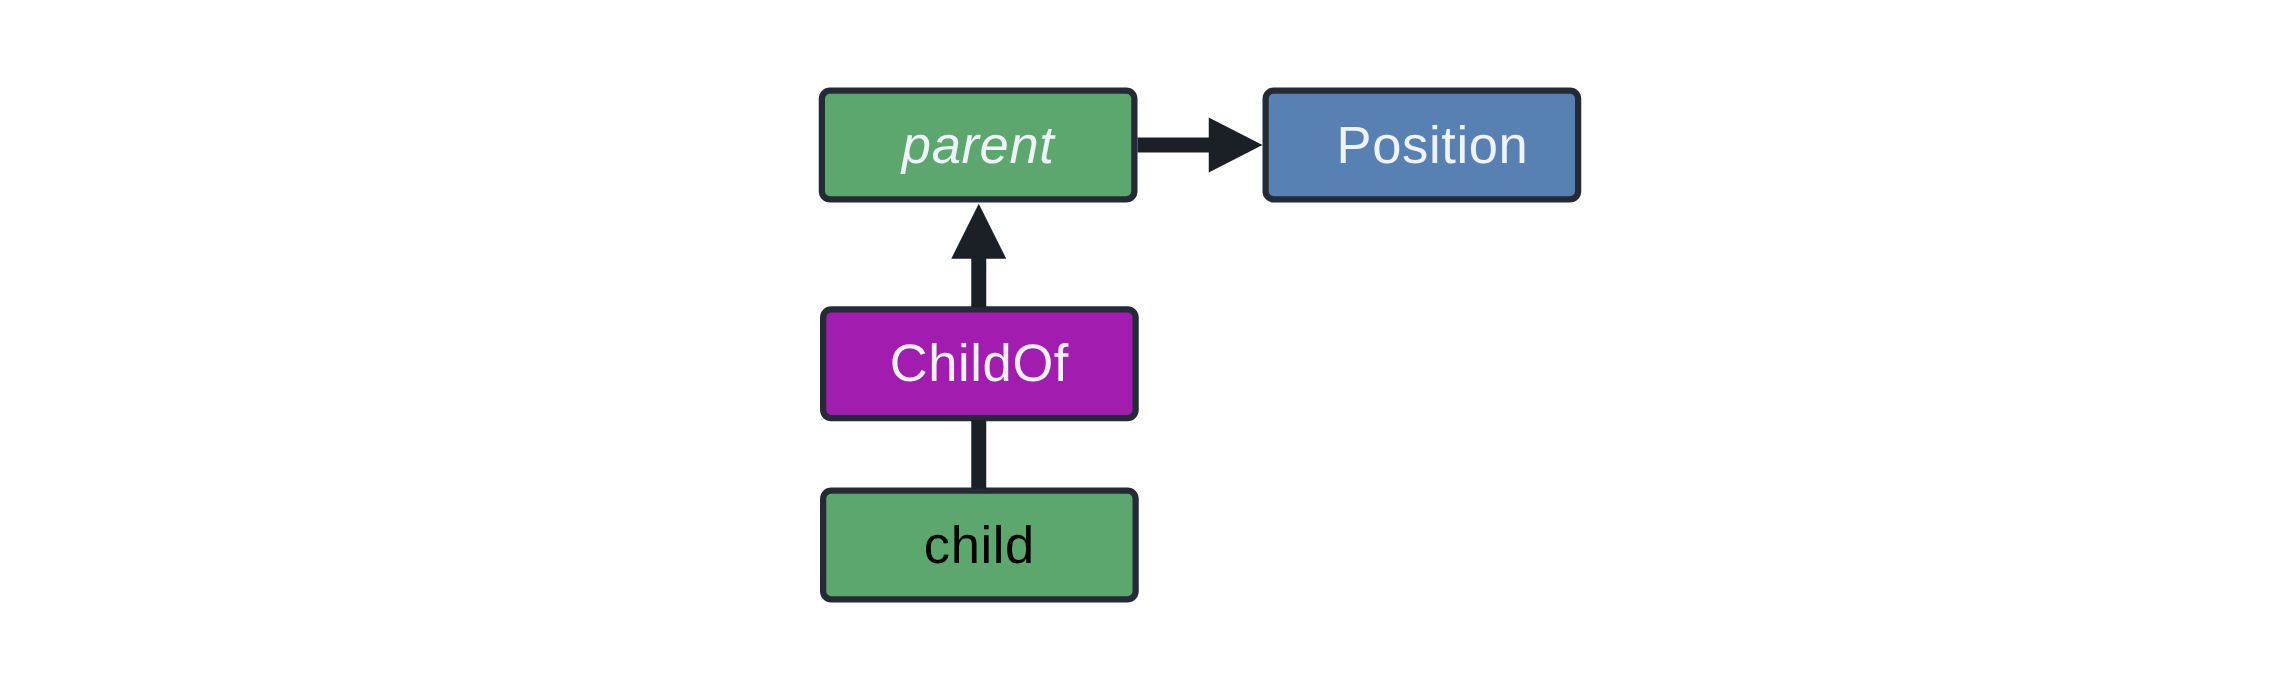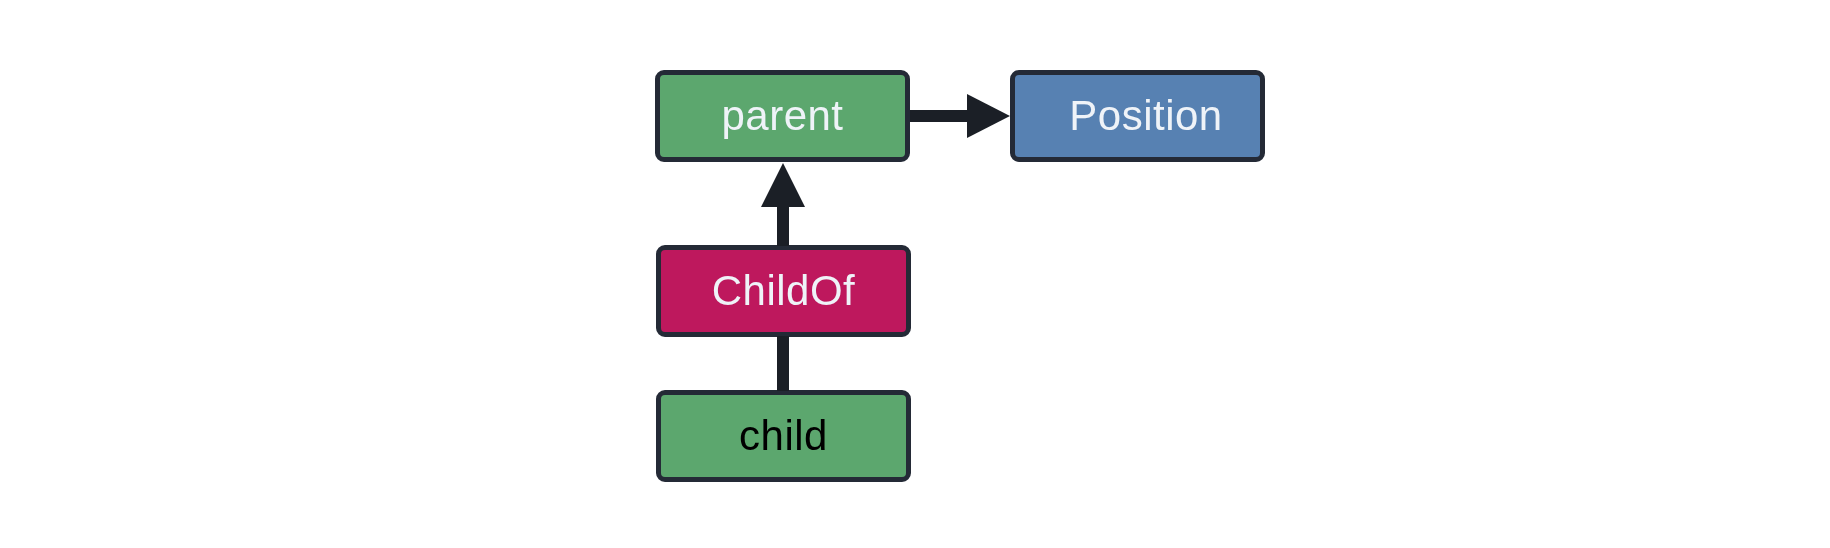--- a/index.html
+++ b/index.html
@@ -57,29 +57,29 @@
   }
   .ev-stem { left: 777px; top: 205px; width: 12px; height: 41px; }
   
   .e-line  { left: 777px; top: 336px; width: 12px; height: 55px; }
 </style>
 </head>
 <body>
 
 <div class="canvas" style="background-color: rgb(255, 255, 255);">
 
-  <div class="node n-parent" style="background-color: rgb(92, 167, 110); border-color: rgb(36, 42, 54);">
+  <div class="node n-parent" style="background-color: rgb(92, 167, 110); border-color: rgb(36, 42, 54); font-style: italic;">
     <span class="label" style="color: rgb(239, 243, 248);">parent</span>
   </div>
 
   <div class="node n-position" style="background-color: rgb(87, 129, 178); border-color: rgb(36, 42, 54); padding-left: 17px;">
     <span class="label" style="color: rgb(239, 243, 248);">Position</span>
   </div>
 
-  <div class="node n-childof" style="background-color: #be185d; border-color: rgb(36, 42, 54);">
+  <div class="node n-childof" style="background-color: #a21caf; border-color: rgb(36, 42, 54);">
     <span class="label" style="color: rgb(239, 243, 248);">ChildOf</span>
   </div>
 
   <div class="node n-child" style="background-color: rgb(92, 167, 110); border-color: rgb(36, 42, 54);">
     <span class="label" style="color: #000000;">child</span>
   </div>
 
   <div class="edge-part eh-stem" style="background-color: rgb(27, 31, 38);"></div>
   <div class="edge-part eh-head" style="border-left-color: rgb(27, 31, 38);"></div>
 

